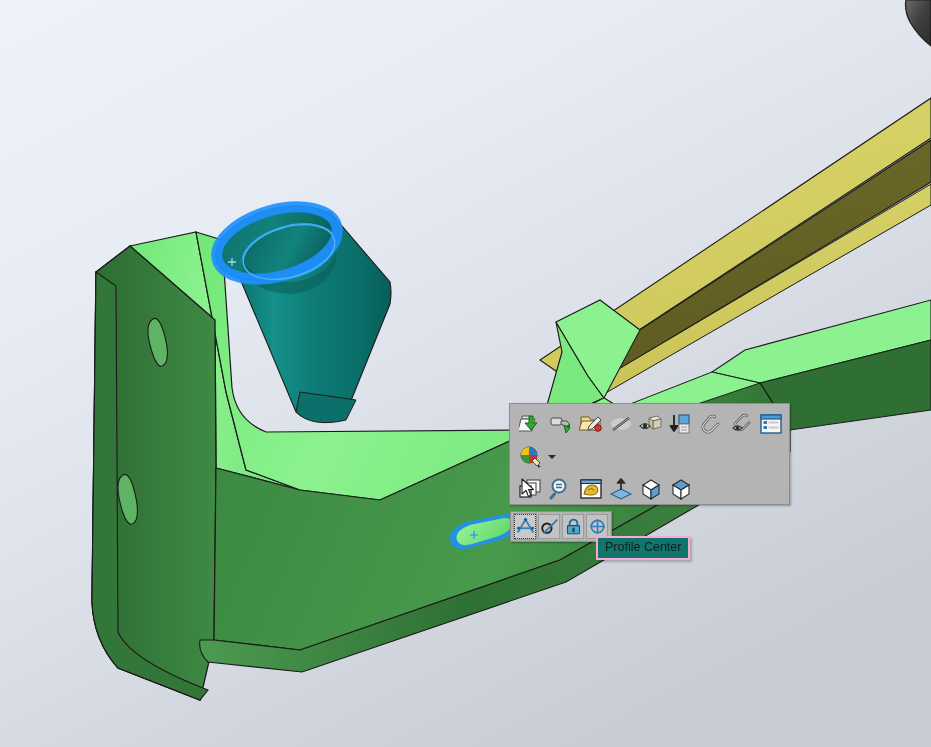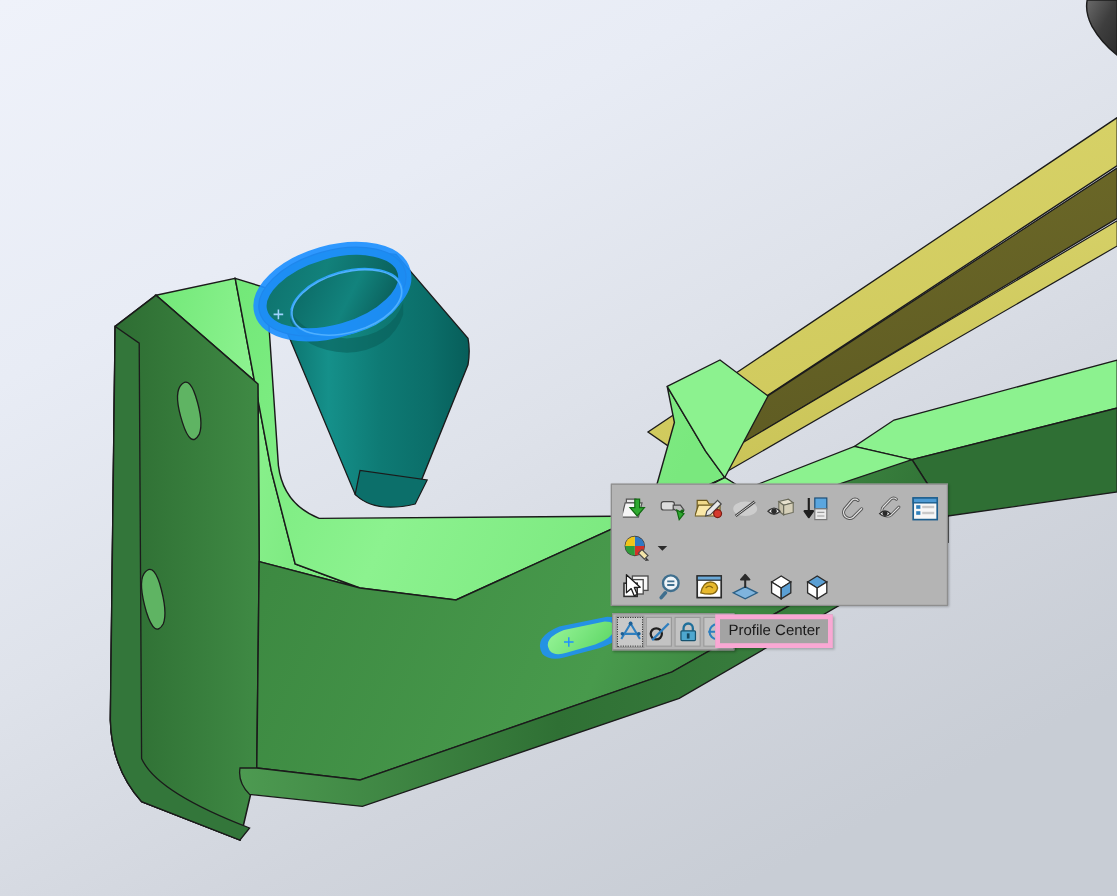--- a/index.html
+++ b/index.html
@@ -92,24 +92,24 @@
   .sub-btn.active {
     background: #c9c9c9;
     border: 1px dotted #3a3a3a;
     outline: 1px solid #9a9a9a;
   }
 
   
   .tooltip {
     position: absolute;
     left: 596px;
-    top: 512px;
+    top: 536px;
     padding: 2px 7px 3px 7px;
-    background: #a3a3a3;
-    border: 4px solid #f9a8d4;
+    background: #0f766e;
+    border: 2px solid #f9a8d4;
     color: #1a1a1a;
     font-size: 12.5px;
     line-height: 15px;
     white-space: nowrap;
     box-shadow: 2px 2px 2px rgba(0,0,0,0.22);
   }
 
   
   .cursor {
     position: absolute;

